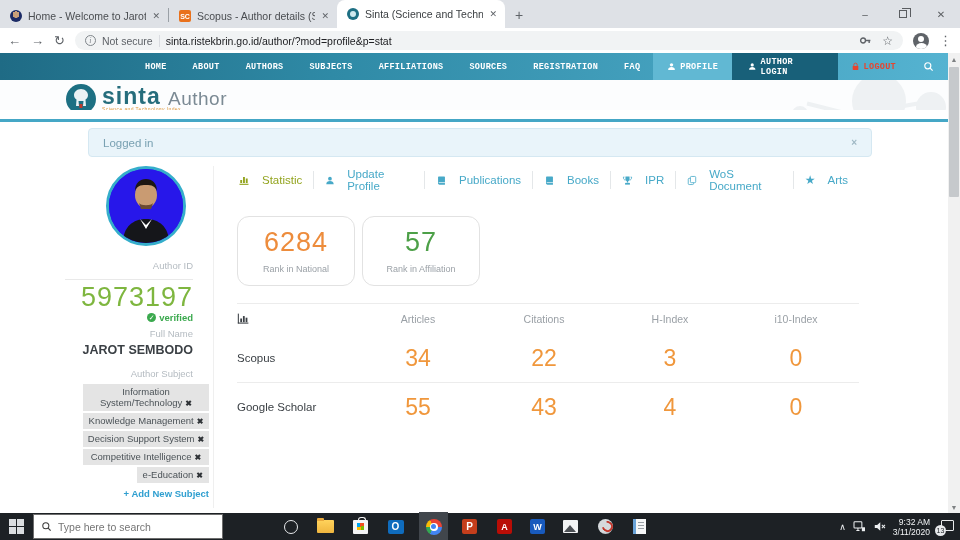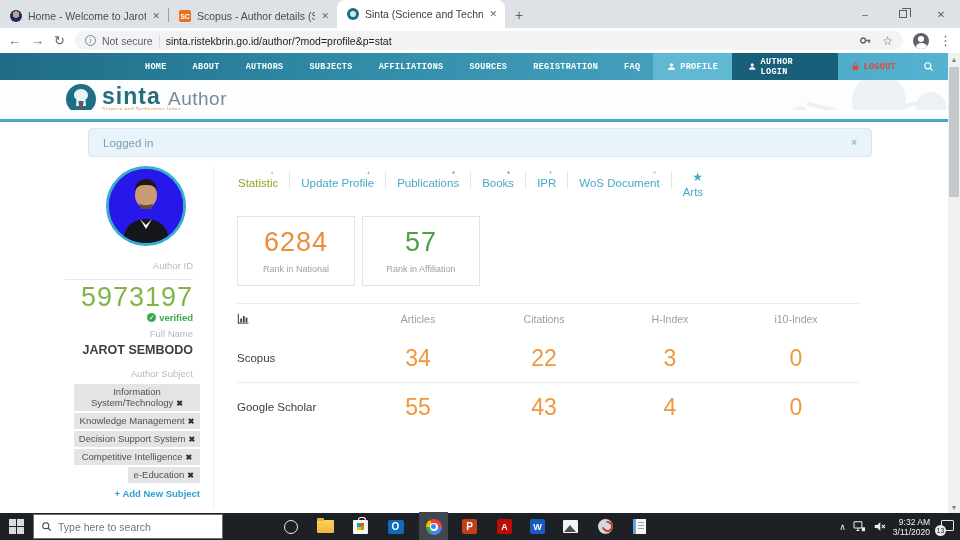--- a/index.html
+++ b/index.html
@@ -65,35 +65,35 @@
   .sidecol { position:absolute; left:65px; top:40px; width:128px; }
   .sidedivider { position:absolute; left:213px; top:44px; width:1px; height:342px; background:#efefef; }
   .avatarring { position:absolute; left:41px; top:4px; width:80px; height:80px; border-radius:50%; border:3px solid #35aecb; overflow:hidden; background:#2717ea; }
   .sidelabel { position:absolute; right:0; font-size:9.5px; color:#b4bbc1; width:128px; text-align:right; }
   .hr1 { position:absolute; left:0; top:117px; width:128px; height:1px; background:#e9e9e9; }
   .authorid { position:absolute; right:0; top:120px; width:128px; text-align:right; font-size:27px; color:#7eb63f; letter-spacing:1px; }
   .verifiedrow { position:absolute; right:0; top:150px; display:flex; align-items:center; gap:3px; justify-content:flex-end; width:128px; }
   .vcheck { width:9px; height:9px; border-radius:50%; background:#3ba94e; color:#fff; font-size:7px; display:flex; align-items:center; justify-content:center; }
   .vtext { font-size:9.5px; font-weight:bold; color:#3ba94e; }
   .fullname { position:absolute; right:0; top:181px; width:128px; text-align:right; font-size:12.5px; font-weight:bold; color:#3b4045; }
-  .chips { position:absolute; left:9px; top:222px; width:126px; display:flex; flex-direction:column; gap:2px; }
+  .chips { position:absolute; left:18px; top:222px; width:126px; display:flex; flex-direction:column; gap:2px; }
   .chip { background:#e4e4e4; color:#4b5257; font-size:9.5px; text-align:center; padding:2px 3px; line-height:11px; }
   .chip .x { font-size:8px; color:#2f3337; font-weight:bold; margin-left:3px; }
   .chip.small { align-self:flex-end; padding:2px 6px; }
   .addsubject { margin-top:3px; align-self:flex-end; font-size:9.5px; font-weight:bold; color:#2f9fd0; }
   
   .maincol { position:absolute; left:237px; top:40px; width:622px; }
   .ptabs { display:flex; align-items:center; height:28px; margin-top:4px; }
-  .ptab { display:flex; align-items:flex-end; gap:3px; padding:0 11px; font-size:11.5px; color:#47a9c8; border-right:1px solid #e4e7e9; height:18px;flex-direction:column; }
+  .ptab { display:flex; align-items:center; gap:12px; padding:0 11px; font-size:11.5px; color:#47a9c8; border-right:1px solid #e4e7e9; height:18px; }
   .ptab:first-child { padding-left:1px; }
   .ptab:last-child { border-right:none; }
   .ptab.active { color:#93a41f; }
   .ptab .staricon { font-size:12px; line-height:1; }
   .rankcards { display:flex; gap:7px; margin-top:22px; }
-  .rankcard { width:118px; height:70px; border:1px solid #e2e2e2; border-radius:0; text-align:center; padding-top:10px; }
+  .rankcard { width:118px; height:70px; border:1px solid #e2e2e2; border-radius:12px; text-align:center; padding-top:10px; }
   .rankval { font-size:27px; letter-spacing:1px; }
   .rankval.orange { color:#ed8c3c; }
   .rankval.green { color:#4da048; }
   .ranklabel { font-size:9px; color:#9ba1a7; margin-top:6px; }
   .stats { margin-top:17px; border-top:1px solid #ececec; }
   .srow { display:flex; align-items:center; }
   .srow.head { height:30px; }
   .srow.body { height:48px; }
   .srow .c0 { width:118px; font-size:11.5px; color:#3b4045; }
   .srow .cn { width:126px; text-align:center; }

